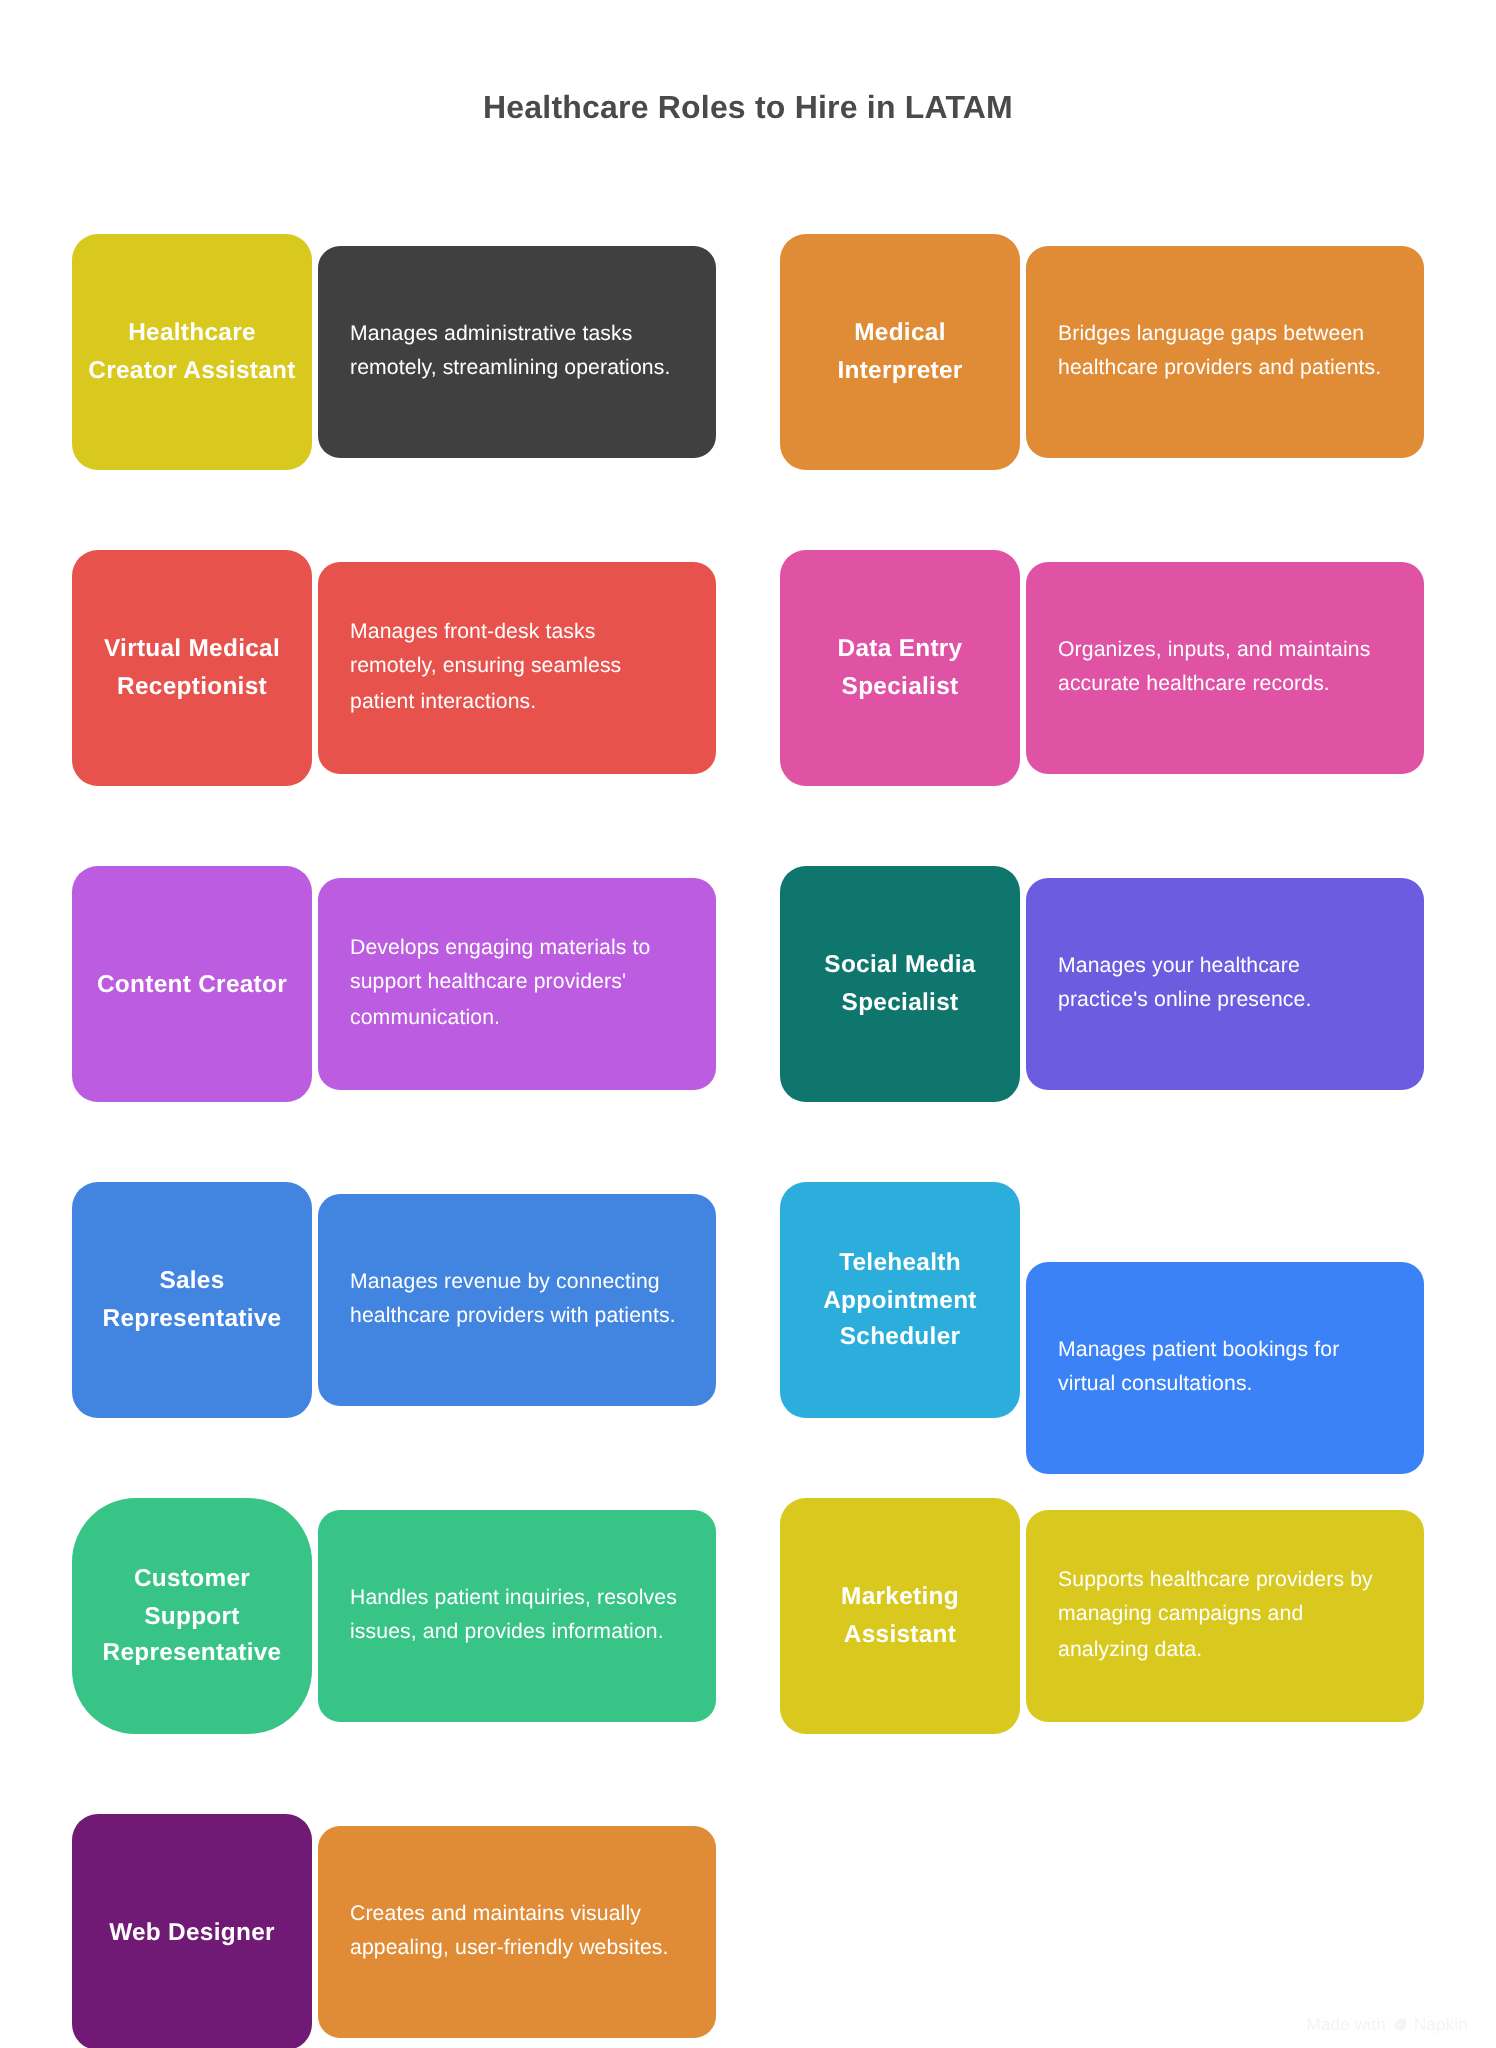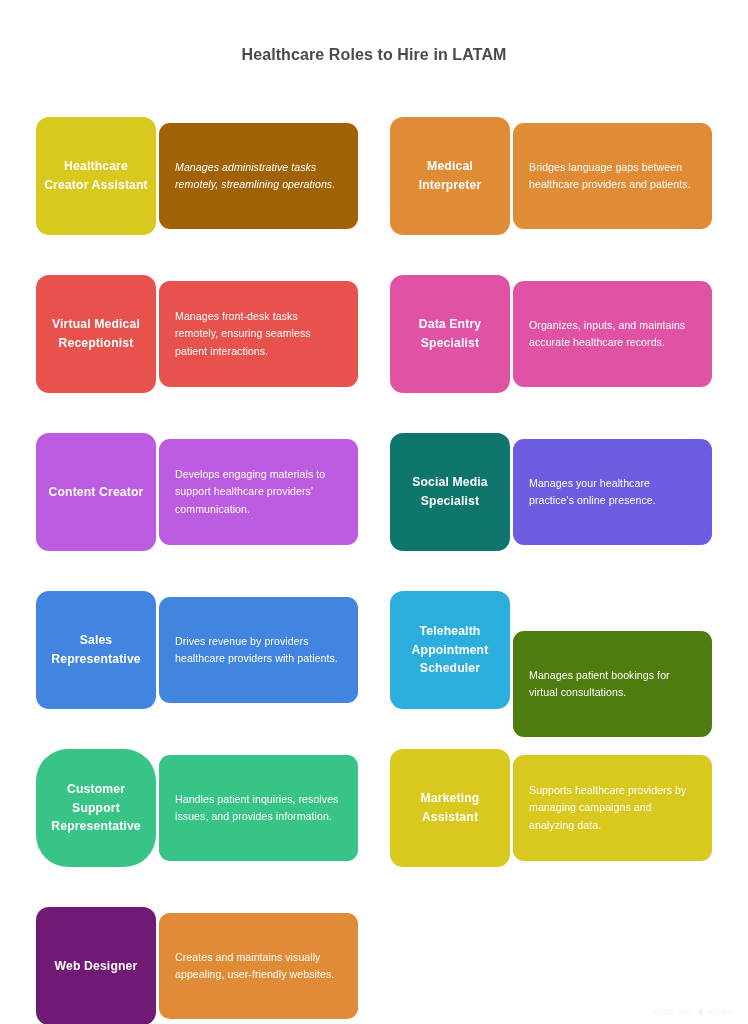--- a/index.html
+++ b/index.html
@@ -123,21 +123,21 @@
 
 <div class="page">
 
   <h1 class="page-title">Healthcare Roles to Hire in LATAM</h1>
 
   <div class="grid">
       <div class="card">
         <div class="card-label" style="background: rgb(217, 200, 30);">
           <span class="card-label-text">Healthcare Creator Assistant</span>
         </div>
-        <div class="card-desc" style="background: #a16207; font-style: italic;">
+        <div class="card-desc" style="background: #404040;">
           <span class="card-desc-text">Manages administrative tasks remotely, streamlining operations.</span>
         </div>
       </div>
       <div class="card">
         <div class="card-label" style="background: rgb(224, 139, 54);">
           <span class="card-label-text">Medical Interpreter</span>
         </div>
         <div class="card-desc" style="background: rgb(224, 139, 54);">
           <span class="card-desc-text">Bridges language gaps between healthcare providers and patients.</span>
         </div>
@@ -172,28 +172,28 @@
         </div>
         <div class="card-desc" style="background: rgb(107, 92, 224);">
           <span class="card-desc-text">Manages your healthcare practice's online presence.</span>
         </div>
       </div>
       <div class="card">
         <div class="card-label" style="background: rgb(66, 133, 224);">
           <span class="card-label-text">Sales Representative</span>
         </div>
         <div class="card-desc" style="background: rgb(66, 133, 224);">
-          <span class="card-desc-text">Drives revenue by providers healthcare providers with patients.</span>
+          <span class="card-desc-text">Manages revenue by connecting healthcare providers with patients.</span>
         </div>
       </div>
       <div class="card">
         <div class="card-label" style="background: rgb(43, 174, 220);">
           <span class="card-label-text">Telehealth Appointment Scheduler</span>
         </div>
-        <div class="card-desc" style="background: #4d7c0f; margin-top: 40px;">
+        <div class="card-desc" style="background: #3b82f6; margin-top: 40px;">
           <span class="card-desc-text">Manages patient bookings for virtual consultations.</span>
         </div>
       </div>
       <div class="card">
         <div class="card-label" style="background: rgb(56, 196, 135); border-radius: 32px;">
           <span class="card-label-text">Customer Support Representative</span>
         </div>
         <div class="card-desc" style="background: rgb(56, 196, 135);">
           <span class="card-desc-text">Handles patient inquiries, resolves issues, and provides information.</span>
         </div>

